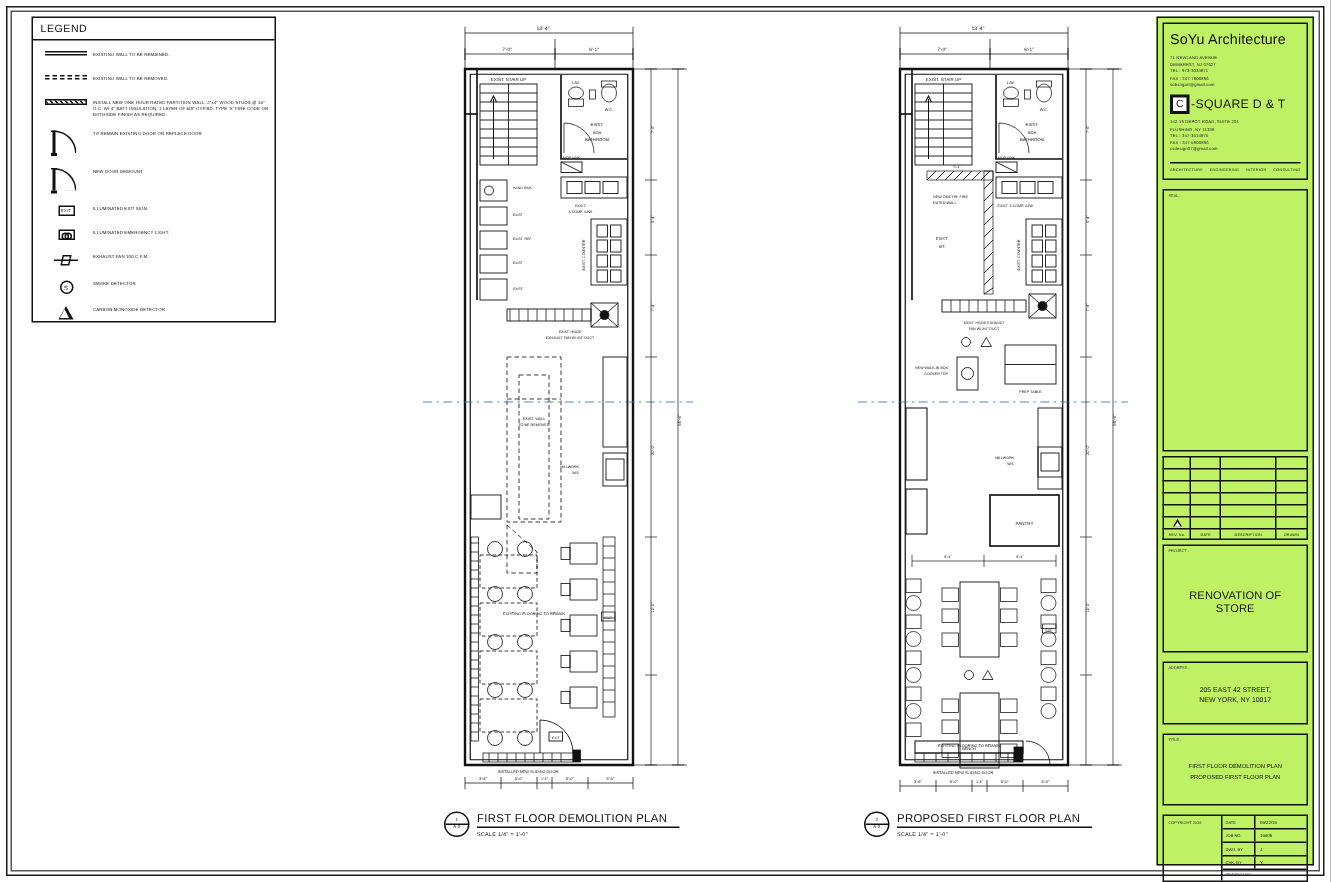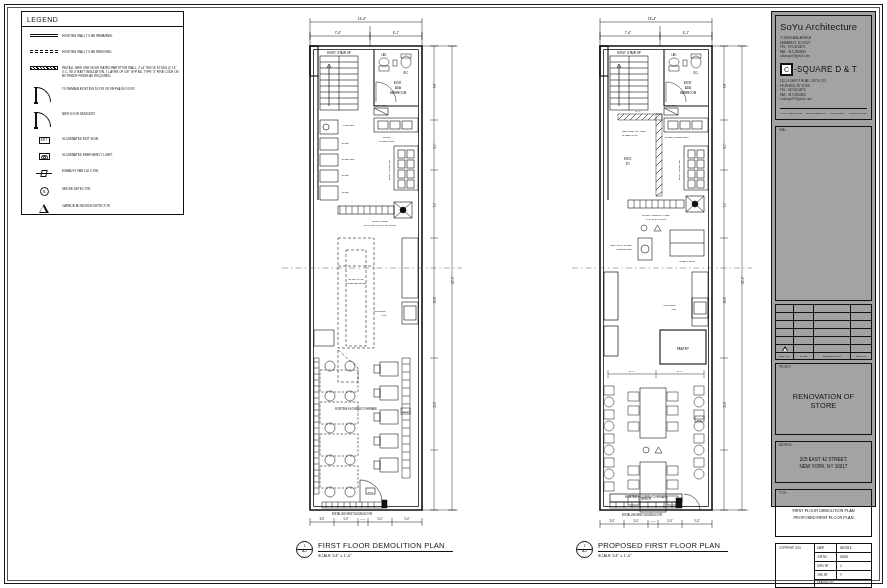--- a/index.html
+++ b/index.html
@@ -116,23 +116,23 @@
   .pt-name {
     font-size: 7.6px; color: #111; letter-spacing: .2px;
     border-bottom: 1.1px solid #111; padding-bottom: 1px; padding-right: 8px;
     white-space: nowrap;
   }
   .pt-scale { font-size: 3.6px; color: #111; letter-spacing: .2px; margin-top: 1.5px; }
 
   
   #titleblock {
     position: absolute; right: 11px; top: 11px;
-    width: 105px; height: 496px;
+    width: 105px; height: 566px;
     border: 1px solid #111;
-    background: #a3a3a3;
+    background: #bef264;
     display: flex; flex-direction: column;
     font-size: 3.2px; color: #111;
   }
   .tb-box { border: 1px solid #111; margin: 3px; }
   .tb-firm { padding: 5px 4px 4px 4px; }
   .tb-firm-name {
     font-size: 9.5px; color: #111; letter-spacing: .1px; margin-bottom: 4px;
   }
   .tb-addr { font-size: 2.8px; line-height: 1.65; color: #222; letter-spacing: .1px; }
   .tb-logo-row { display: flex; align-items: center; margin: 4px 0 3px 0; }

